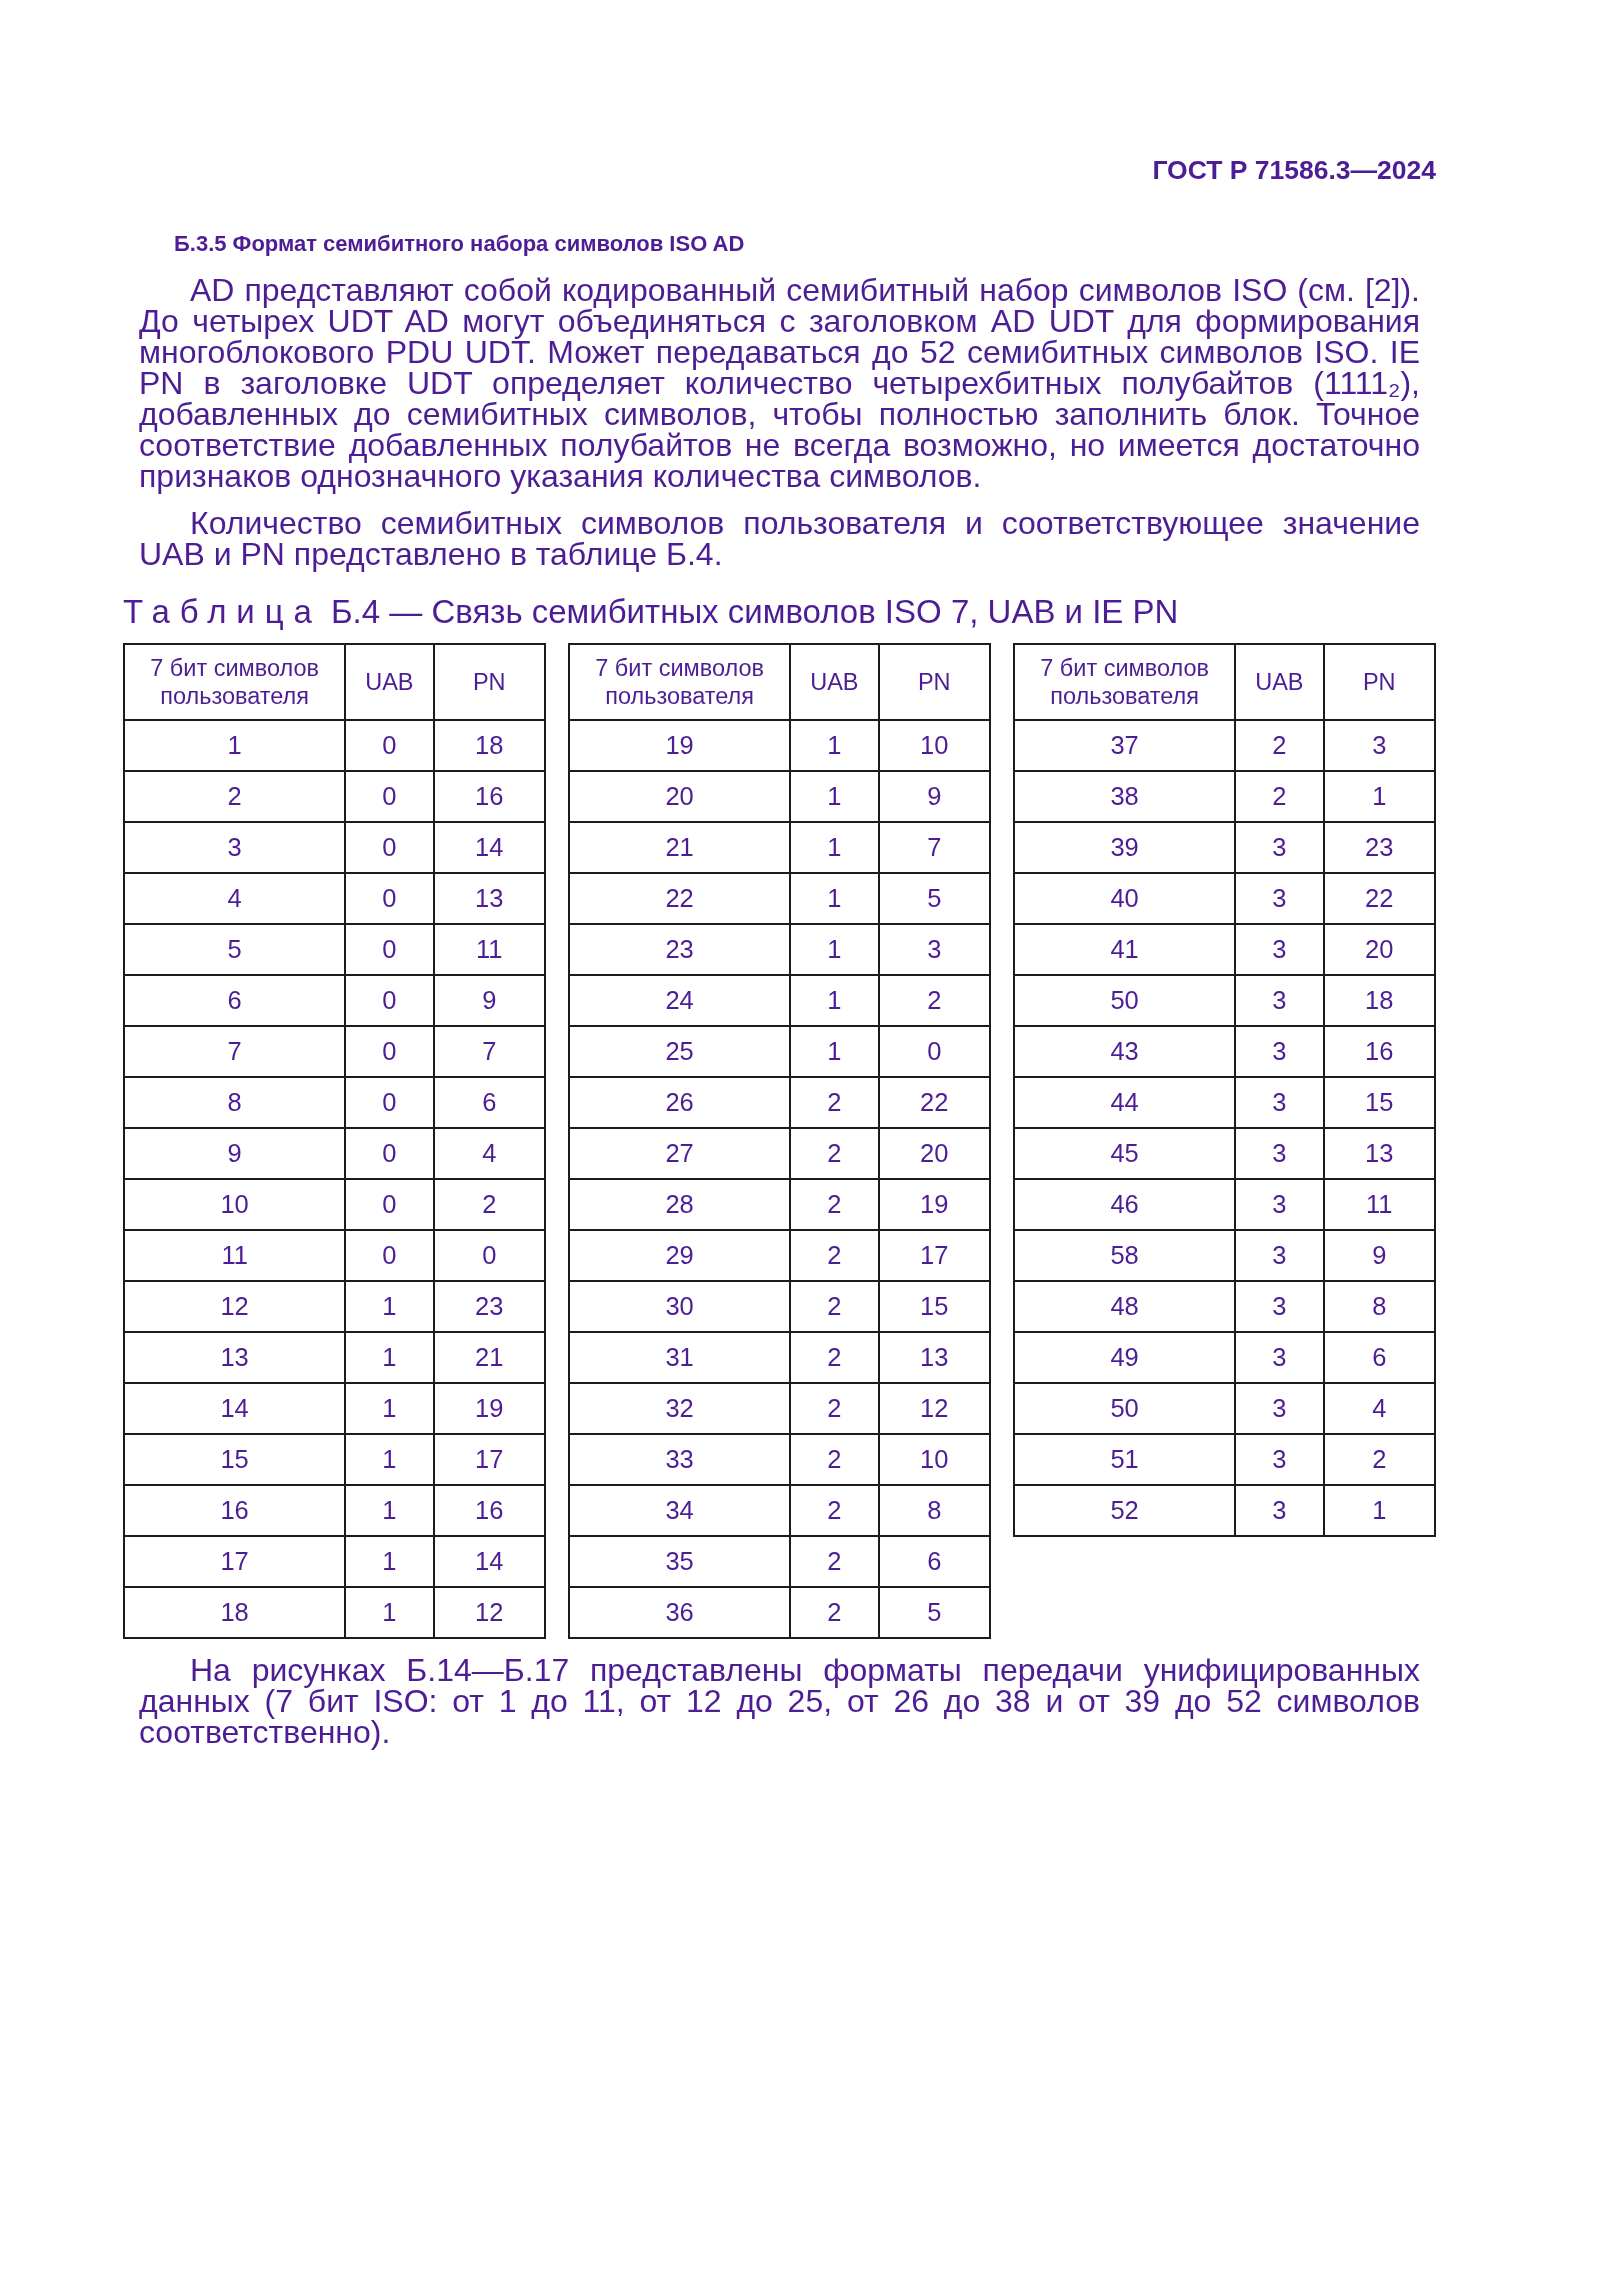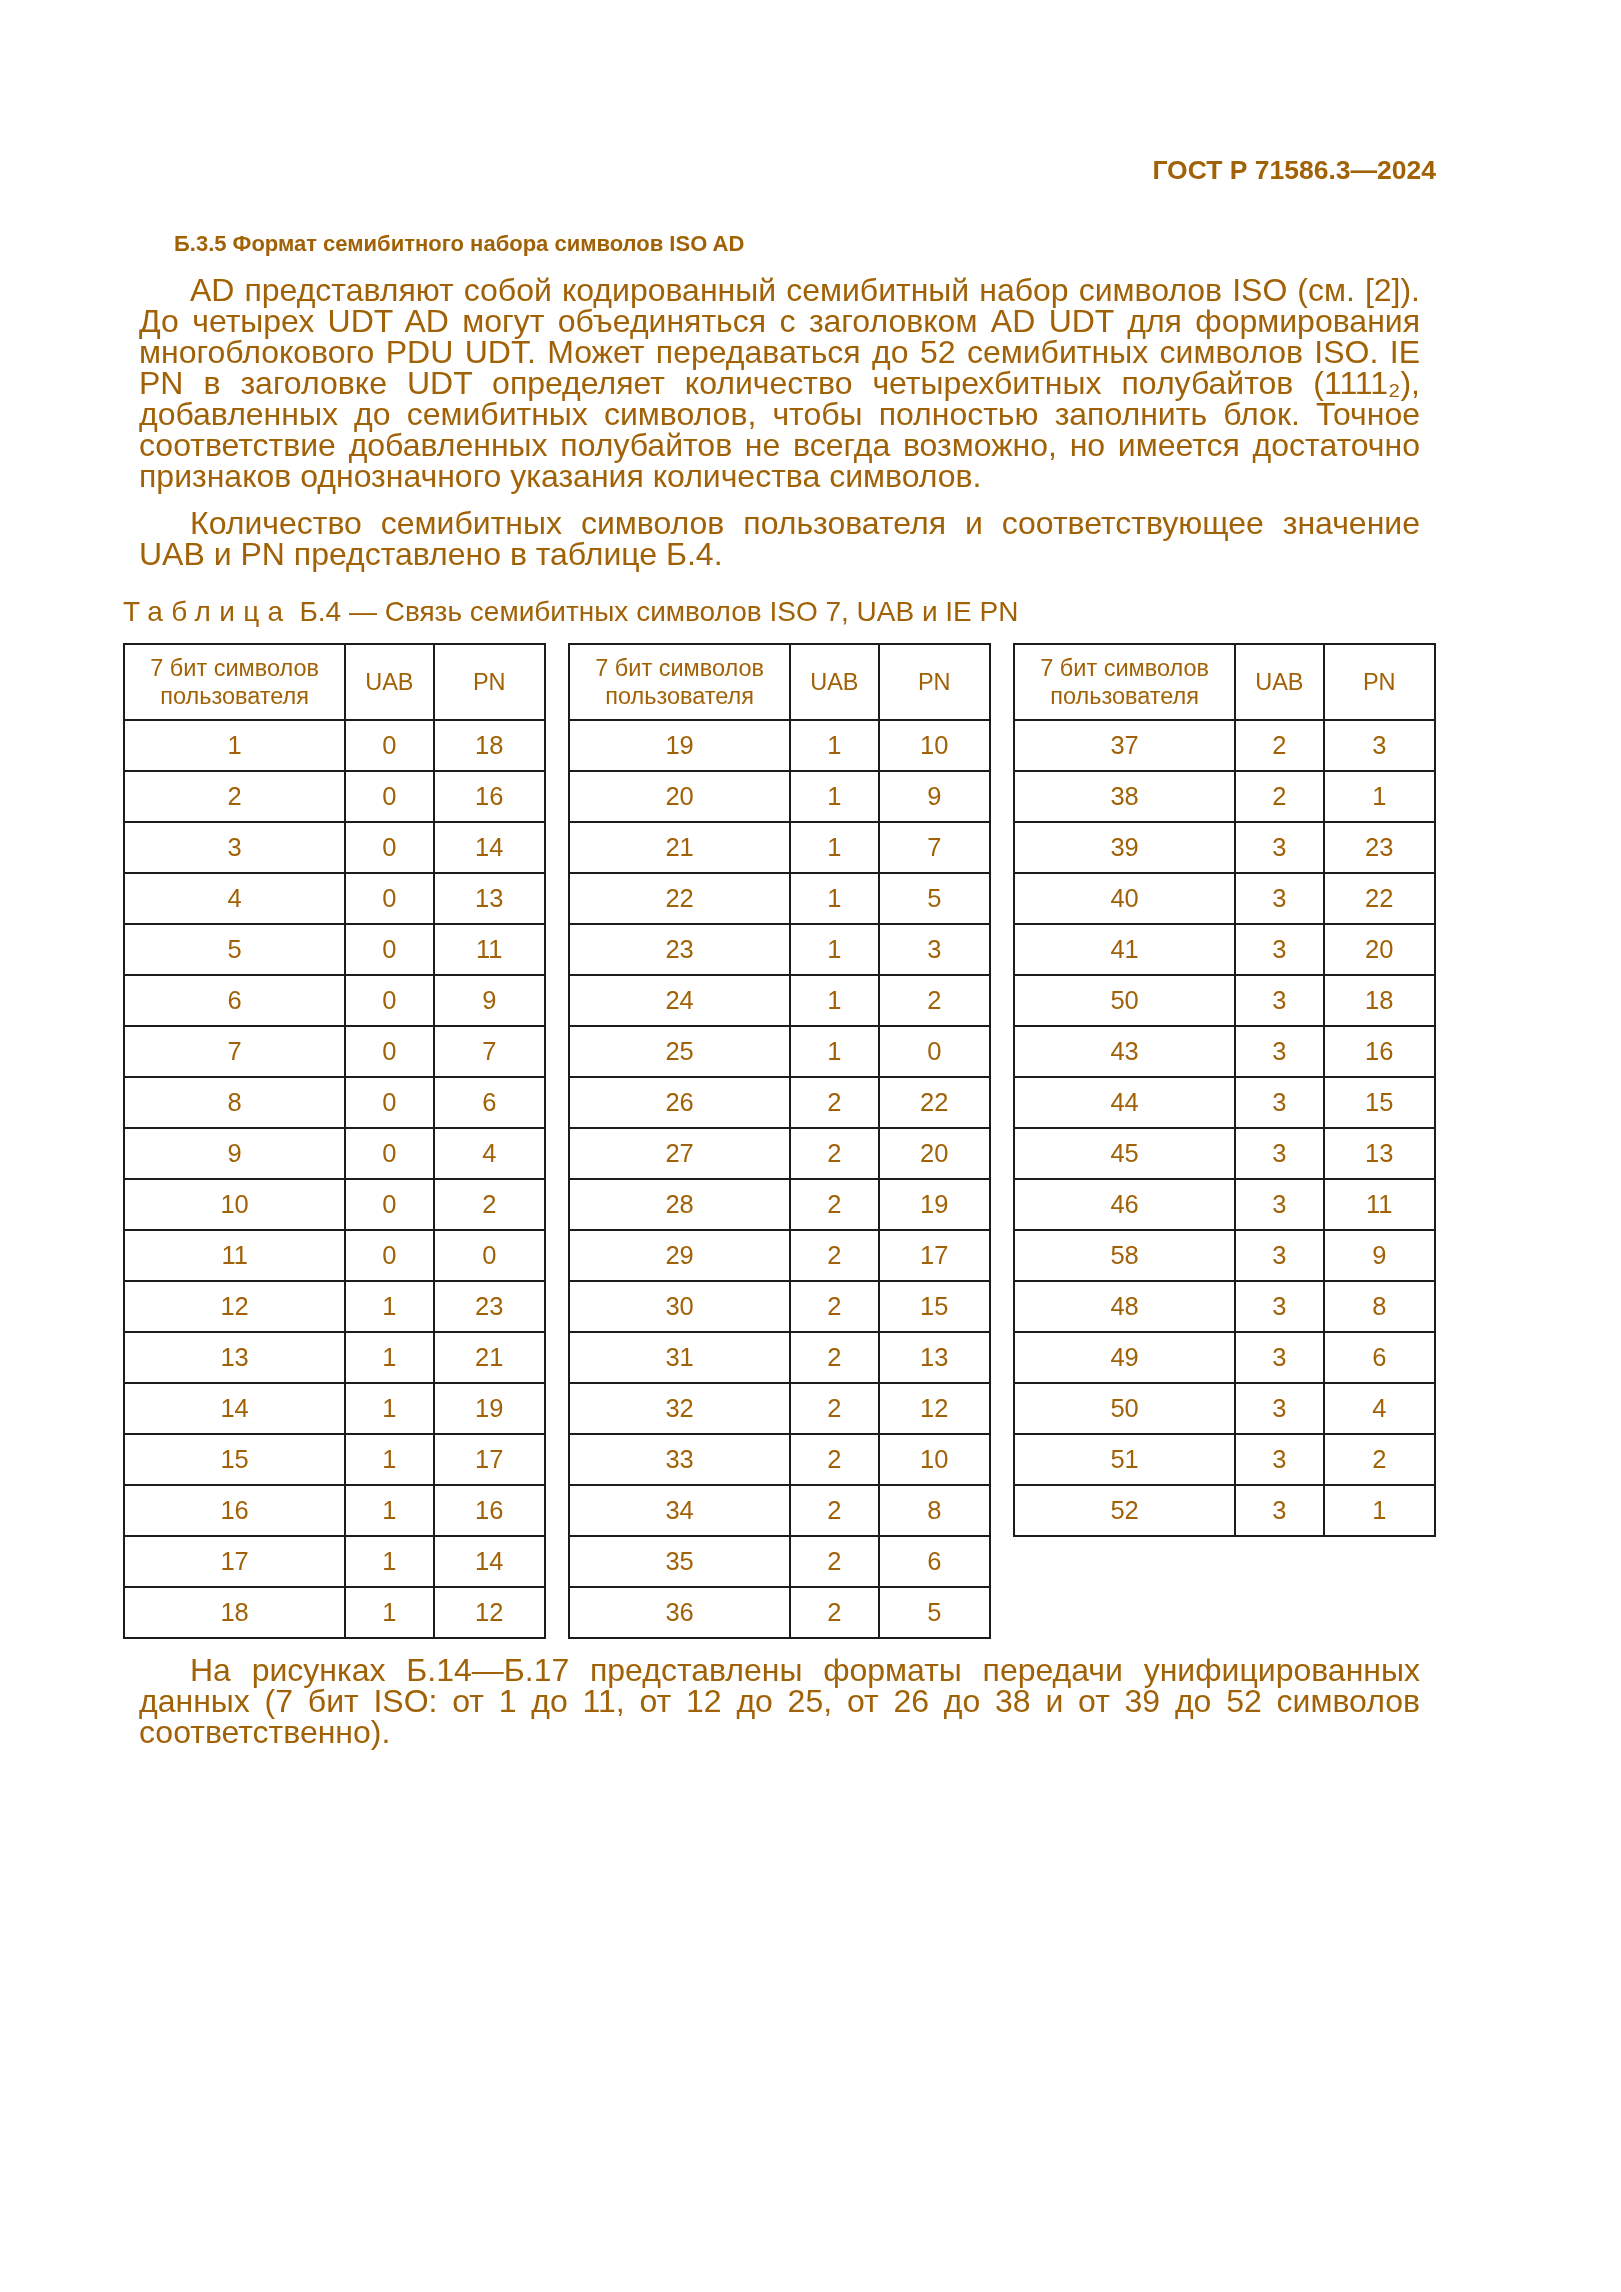--- a/index.html
+++ b/index.html
@@ -2,34 +2,34 @@
 <html lang="ru"><head>
 <meta charset="utf-8">
 <title>ГОСТ Р 71586.3—2024 — стр. 301</title>
 <style>
   html, body { margin:0; padding:0; background:#ffffff; }
   .page {
     position:relative;
     width:1621px; height:2068px;
     background:#ffffff;
     font-family:"Liberation Sans","DejaVu Sans",sans-serif;
-    color:#a16207;
+    color:#4c1d95;
     overflow:hidden;
   }
   .content { position:absolute; left:123px; top:155px; width:1313px; }
   .doc-header { text-align:right; font-weight:bold; font-size:26.5px; line-height:30px; }
   .section-heading {
     margin:43px 0 0 0; font-weight:bold; font-size:22px; line-height:31px;
     text-indent:51px;
   }
   p.body {
     margin:16px; font-size:32px; line-height:31px;
     text-align:justify; text-indent:51px;
   }
-  .caption { margin-top:27.4px; font-size:28px; line-height:30px; }
+  .caption { margin-top:27.4px; font-size:33px; line-height:30px; }
   .caption .spaced { letter-spacing:0.30em; }
   .b4 { display:flex; gap:22px; margin-top:15.7px; align-items:flex-start; }
   table.grp { border-collapse:collapse; table-layout:fixed; }
   .grp col.c-chars { width:227px; }
   .grp col.c-uab   { width:90px; }
   .grp col.c-pn    { width:118px; }
   .grp th, .grp td {
     border:2px solid #1c1c1c; text-align:center; vertical-align:middle; padding:0;
   }
   .grp th { height:74px; font-weight:normal; font-size:23.5px; line-height:28px; padding:0 11.8px; }

